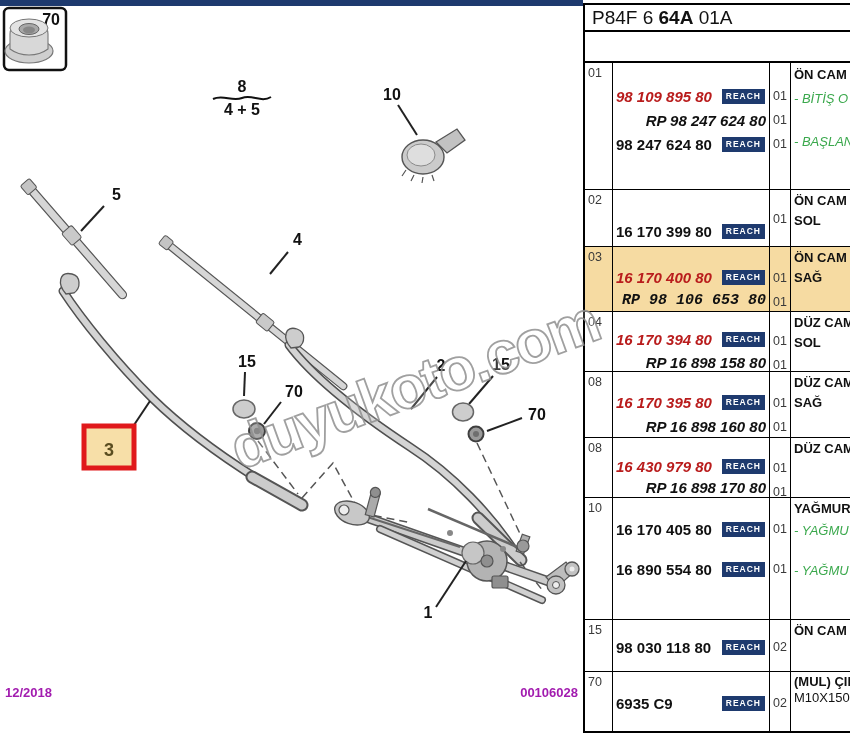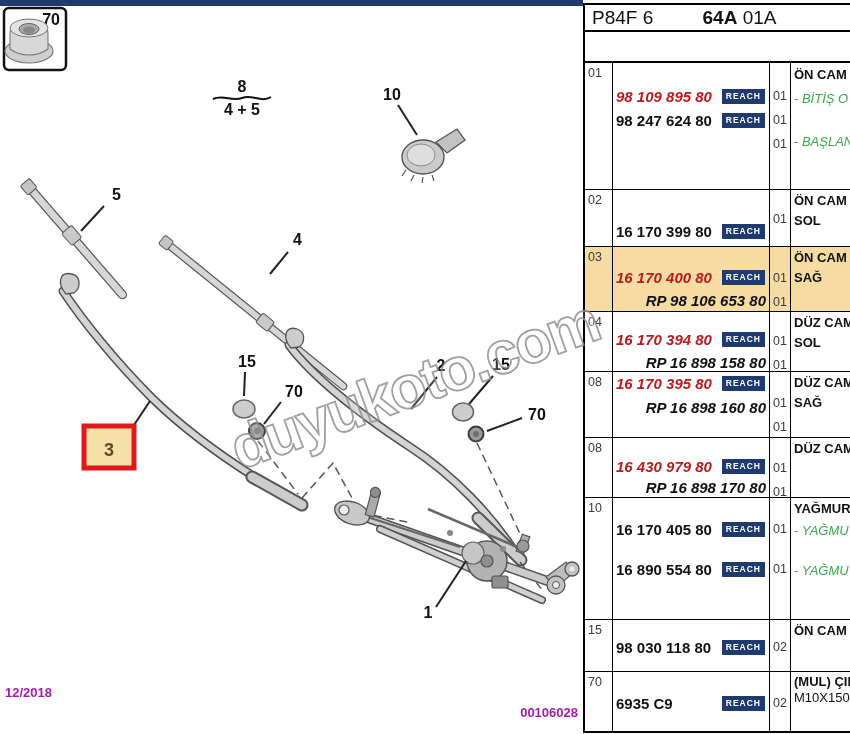--- a/index.html
+++ b/index.html
@@ -14,36 +14,36 @@
   
   .diagram{position:absolute;left:0;top:0;width:585px;height:734px;z-index:1;}
   .lbl{font:bold 16px "Liberation Sans",sans-serif;fill:#111;}
   .lbl3{font:bold 18px "Liberation Sans",sans-serif;fill:var(--olive);}
   .leader{stroke:#222;stroke-width:2;}
   .arm-out{fill:none;stroke:#4f4f4f;stroke-width:9;stroke-linecap:round;}
   .arm-in{fill:none;stroke:#d4d4d4;stroke-width:6;stroke-linecap:round;}
   .dash{fill:none;stroke:#555;stroke-width:1.5;stroke-dasharray:8 5;}
   .footer-text{position:absolute;font:bold 13px "Liberation Sans",sans-serif;color:#a21caf;z-index:2;}
   .footer-left{left:5px;top:685px;}
-  .footer-right{left:478px;top:705px;width:100px;text-align:right;}
+  .footer-right{left:478px;top:685px;width:100px;text-align:right;}
   
   .wm{position:absolute;left:0;top:0;z-index:6;pointer-events:none;}
   .wm text{
     font:bold 60px "Liberation Sans",sans-serif;letter-spacing:-2px;
     fill:rgba(255,255,255,0.18);stroke:#8f8f8f;stroke-width:1.8;stroke-opacity:.85;
   }
   
   .panel{
     position:absolute;left:583px;top:3px;width:300px;height:730px;z-index:3;
     border:2px solid #000;border-right:none;box-sizing:border-box;background:#fff;
   }
   .thead{height:27px;border-bottom:2px solid #000;box-sizing:border-box;
     display:flex;align-items:center;padding-left:7px;font-size:19px;color:#111;}
   .thead span{white-space:pre;}
-  .thead .bold{font-weight:700;margin-left:44px;}
+  .thead .bold{font-weight:700;}
   .tstrip{height:31px;border-bottom:2px solid #000;box-sizing:border-box;}
   .trow{display:flex;border-bottom:1px solid #000;box-sizing:border-box;background:#fff;}
   .trow:last-child{border-bottom:none;}
   .trow.hl{background:var(--highlight);}
   .c-item{width:24px;border-right:1px solid #000;box-sizing:content-box;
     font-size:12.5px;color:#3a3a3a;padding:3px 0 0 3px;}
   .c-main{width:156px;border-right:1px solid #000;padding:0;display:flex;flex-direction:column;}
   .c-qty{width:20px;border-right:1px solid #000;display:flex;flex-direction:column;}
   .c-desc{flex:1;display:flex;flex-direction:column;padding-left:3px;overflow:visible;}
   .pline{height:22px;display:flex;align-items:center;padding:0 3px;}
@@ -213,20 +213,23 @@
   </div>
   <div class="tstrip"></div>
   <div>
       <div class="trow" style="height: 127px;">
         <div class="c-item">01</div>
         <div class="c-main">
           <div class="pline" style="margin-top: 22px;">
             <span class="pn pn-italic">98 109 895 80</span>
             <span class="reach">REACH</span>
           </div>
+          <div class="pline rp" style="margin-top: 2px;">
+            <span class="pn pn-rp">RP 98 247 624 80</span>
+          </div>
           <div class="pline" style="margin-top: 2px;">
             <span class="pn pn-bold">98 247 624 80</span>
             <span class="reach">REACH</span>
           </div>
         </div>
         <div class="c-qty">
           <div class="qline" style="margin-top: 22px;">01</div>
           <div class="qline" style="margin-top: 2px;">01</div>
           <div class="qline" style="margin-top: 2px;">01</div>
         </div>
@@ -252,21 +255,21 @@
           <div class="dline d-black" style="margin-top: 6px;">SOL</div>
         </div>
       </div>
       <div class="trow hl" style="height: 65px;">
         <div class="c-item">03</div>
         <div class="c-main">
           <div class="pline" style="margin-top: 20px;">
             <span class="pn pn-italic">16 170 400 80</span>
             <span class="reach">REACH</span>
           </div>
-          <div class="pline rp" style="margin-top: 2px;">
+          <div class="pline rp" style="margin-top: 2px; font-family: Liberation Mono, monospace;">
             <span class="pn pn-rp">RP 98 106 653 80</span>
           </div>
         </div>
         <div class="c-qty">
           <div class="qline" style="margin-top: 20px;">01</div>
           <div class="qline" style="margin-top: 2px;">01</div>
         </div>
         <div class="c-desc">
           <div class="dline d-black" style="margin-top: 4px;">ÖN CAM</div>
           <div class="dline d-black" style="margin-top: 6px;">SAĞ</div>
@@ -288,21 +291,21 @@
           <div class="qline" style="margin-top: 2px;">01</div>
         </div>
         <div class="c-desc">
           <div class="dline d-black" style="margin-top: 4px;">DÜZ CAM</div>
           <div class="dline d-black" style="margin-top: 6px;">SOL</div>
         </div>
       </div>
       <div class="trow" style="height: 66px;">
         <div class="c-item">08</div>
         <div class="c-main">
-          <div class="pline" style=" align-items: center;">
+          <div class="pline" style="margin-top: 20px; align-items: center;">
             <span class="pn pn-italic">16 170 395 80</span>
             <span class="reach">REACH</span>
           </div>
           <div class="pline rp" style="margin-top: 2px;">
             <span class="pn pn-rp">RP 16 898 160 80</span>
           </div>
         </div>
         <div class="c-qty">
           <div class="qline" style="margin-top: 20px;">01</div>
           <div class="qline" style="margin-top: 2px;">01</div>

